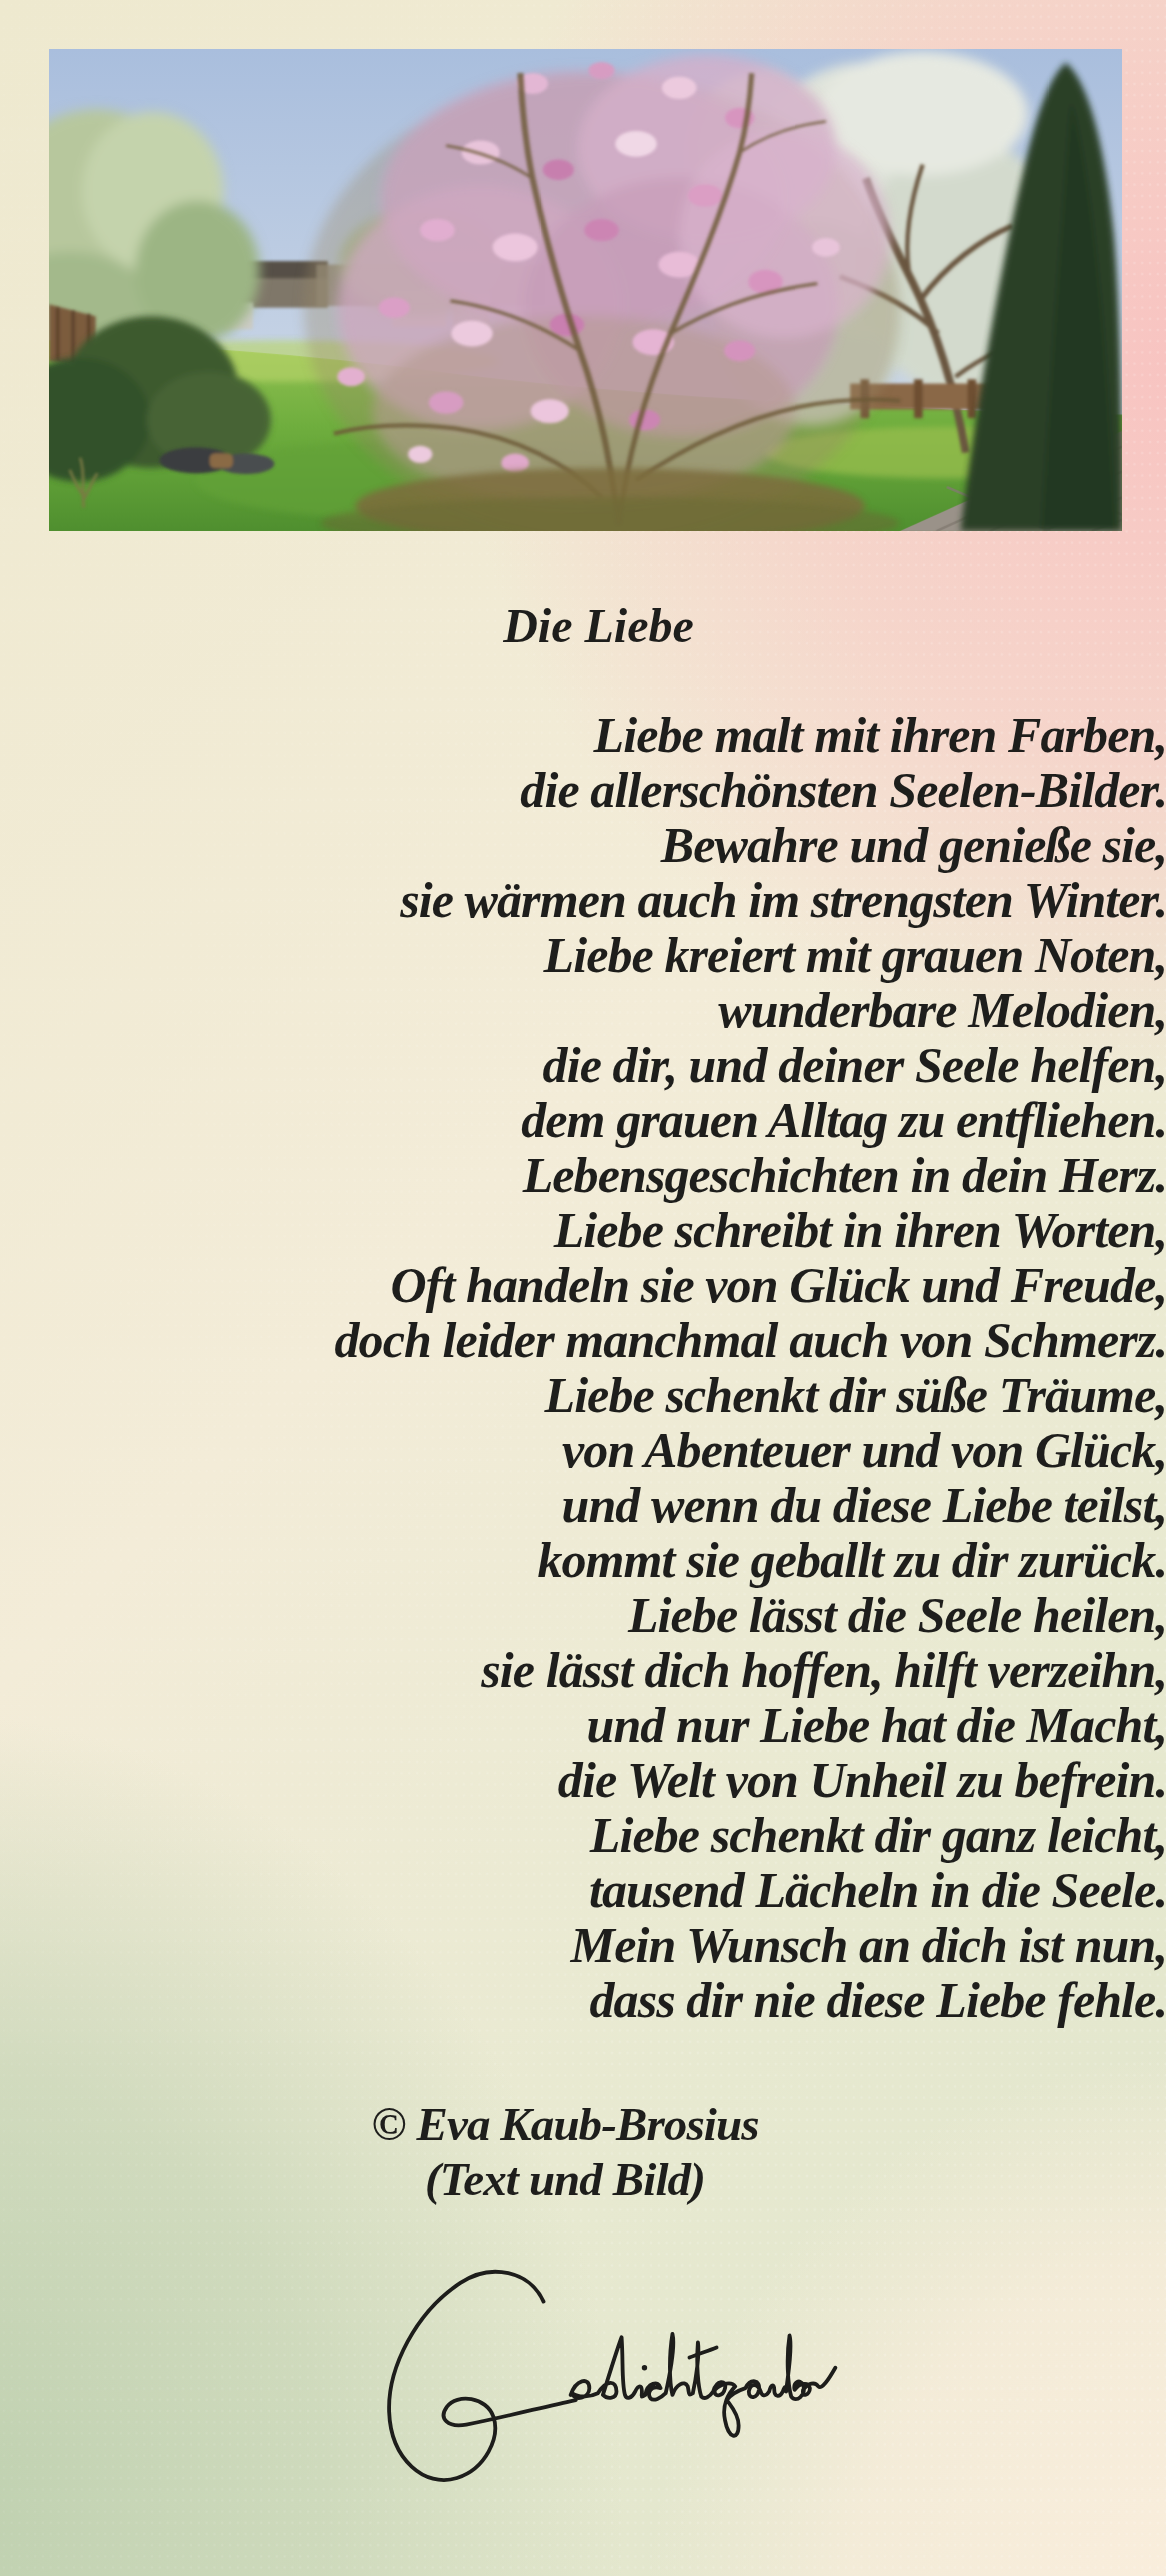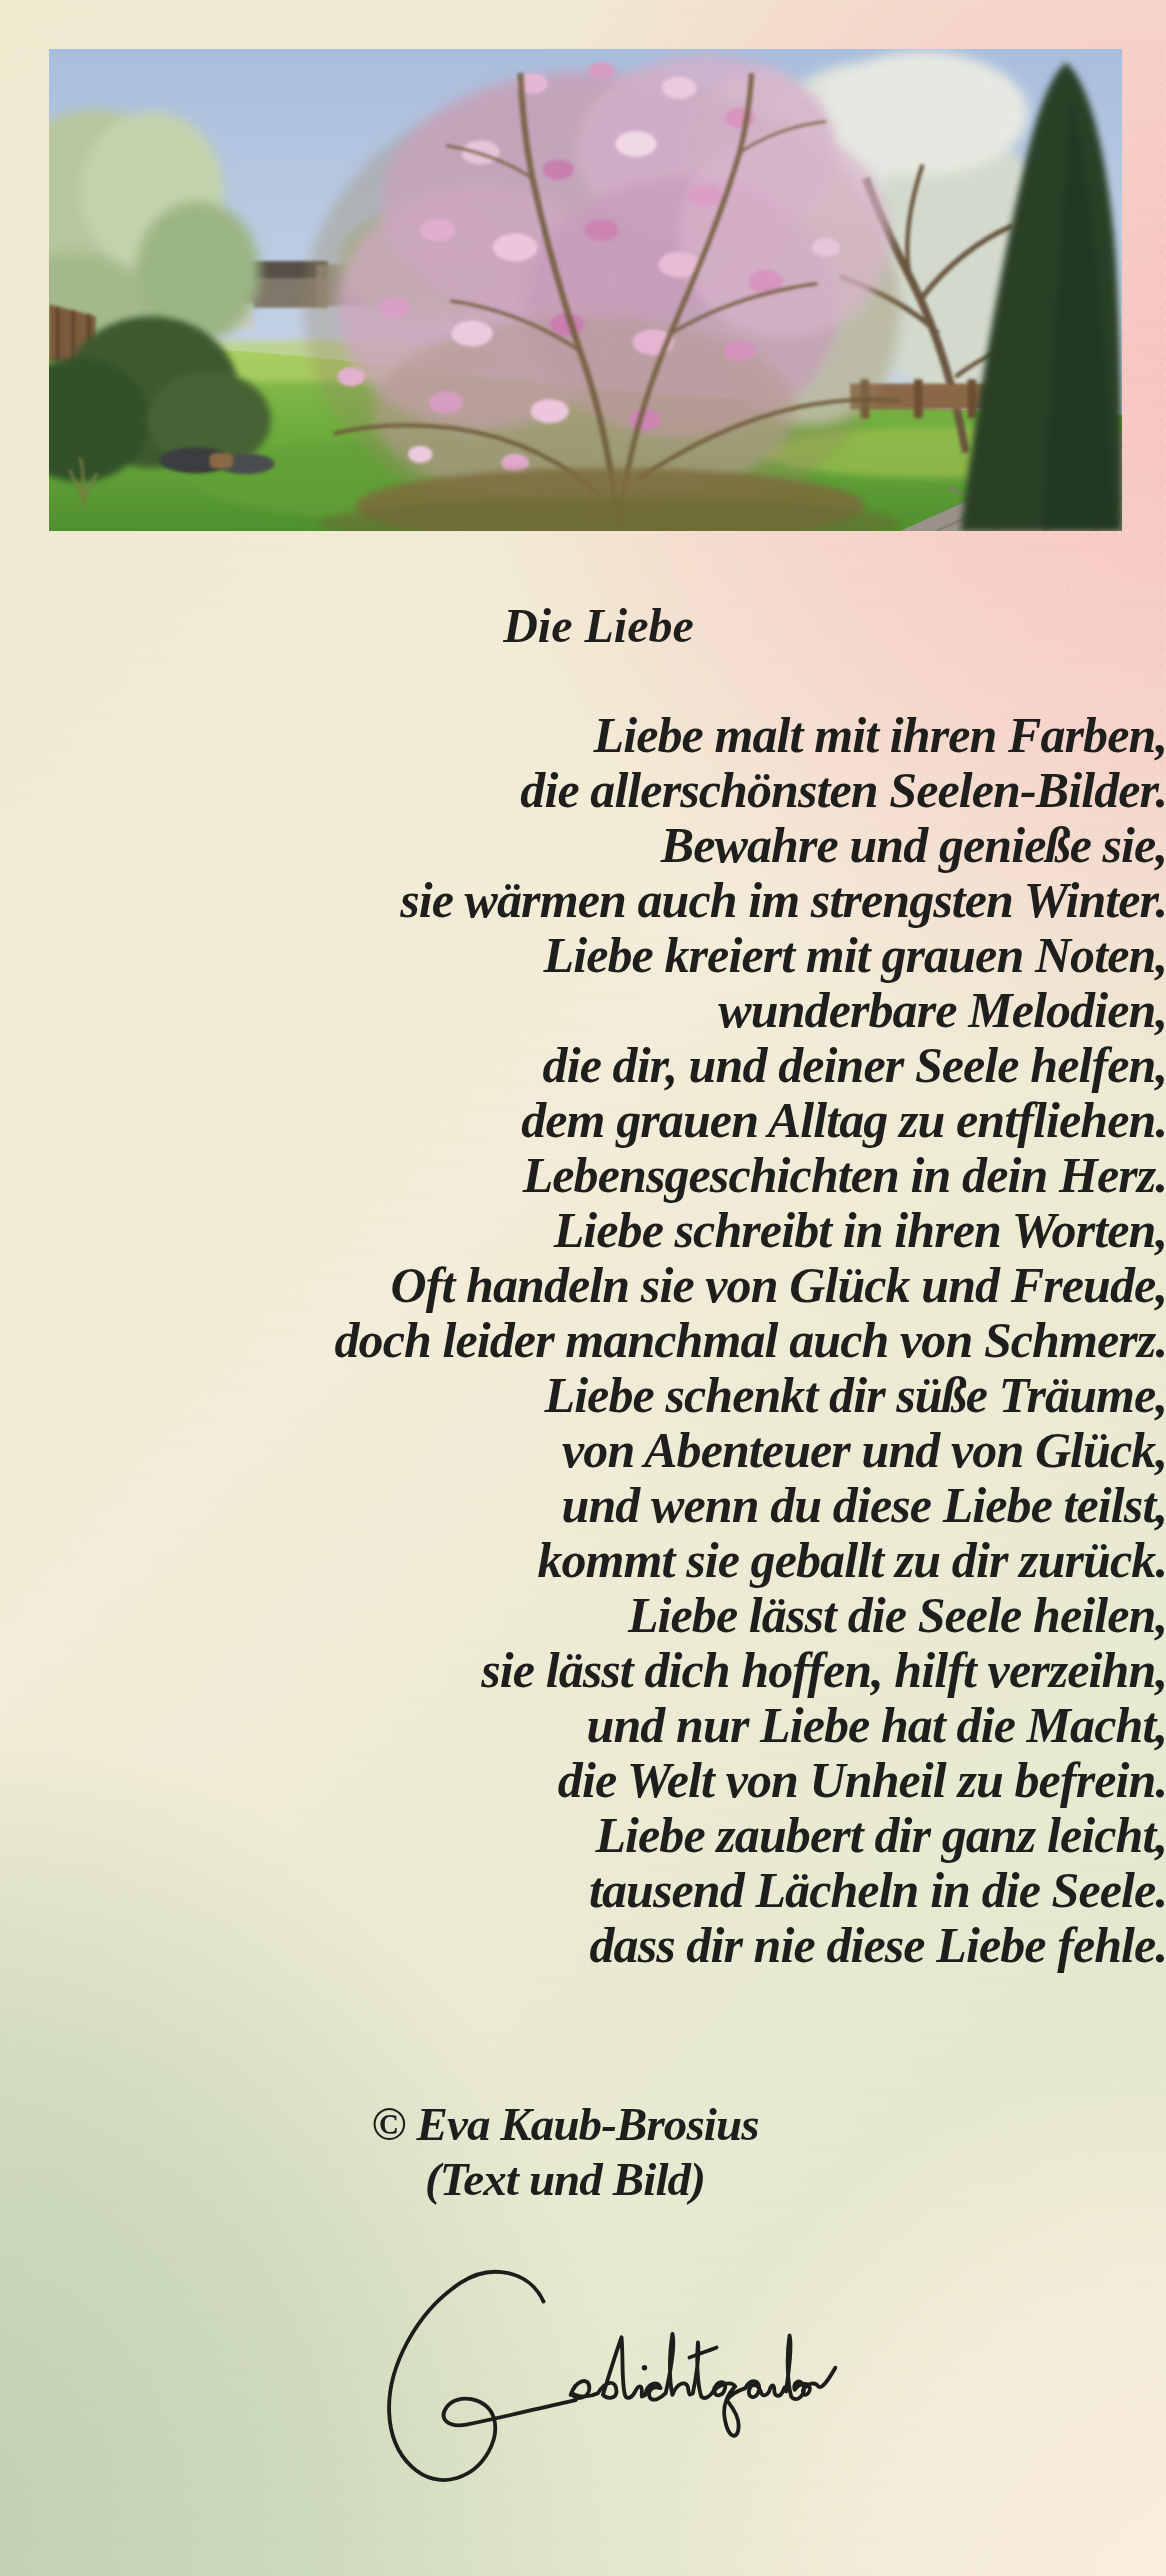--- a/index.html
+++ b/index.html
@@ -234,22 +234,23 @@
       <div class="poem-line">Oft handeln sie von Glück und Freude,</div>
       <div class="poem-line">doch leider manchmal auch von Schmerz.</div>
       <div class="poem-line">Liebe schenkt dir süße Träume,</div>
       <div class="poem-line">von Abenteuer und von Glück,</div>
       <div class="poem-line">und wenn du diese Liebe teilst,</div>
       <div class="poem-line">kommt sie geballt zu dir zurück.</div>
       <div class="poem-line">Liebe lässt die Seele heilen,</div>
       <div class="poem-line">sie lässt dich hoffen, hilft verzeihn,</div>
       <div class="poem-line">und nur Liebe hat die Macht,</div>
       <div class="poem-line">die Welt von Unheil zu befrein.</div>
-      <div class="poem-line">Liebe zaubert dir ganz leicht,</div>
+      <div class="poem-line">Liebe schenkt dir ganz leicht,</div>
       <div class="poem-line">tausend Lächeln in die Seele.</div>
+      <div class="poem-line">Mein Wunsch an dich ist nun,</div>
       <div class="poem-line">dass dir nie diese Liebe fehle.</div>
     </div>
 
   <div class="credit">
     <div>© Eva Kaub-Brosius</div>
     <div>(Text und Bild)</div>
   </div>
 
   <div class="signature" role="img" aria-label="Gedichtezauber">
     <svg viewBox="0 0 580 290">

